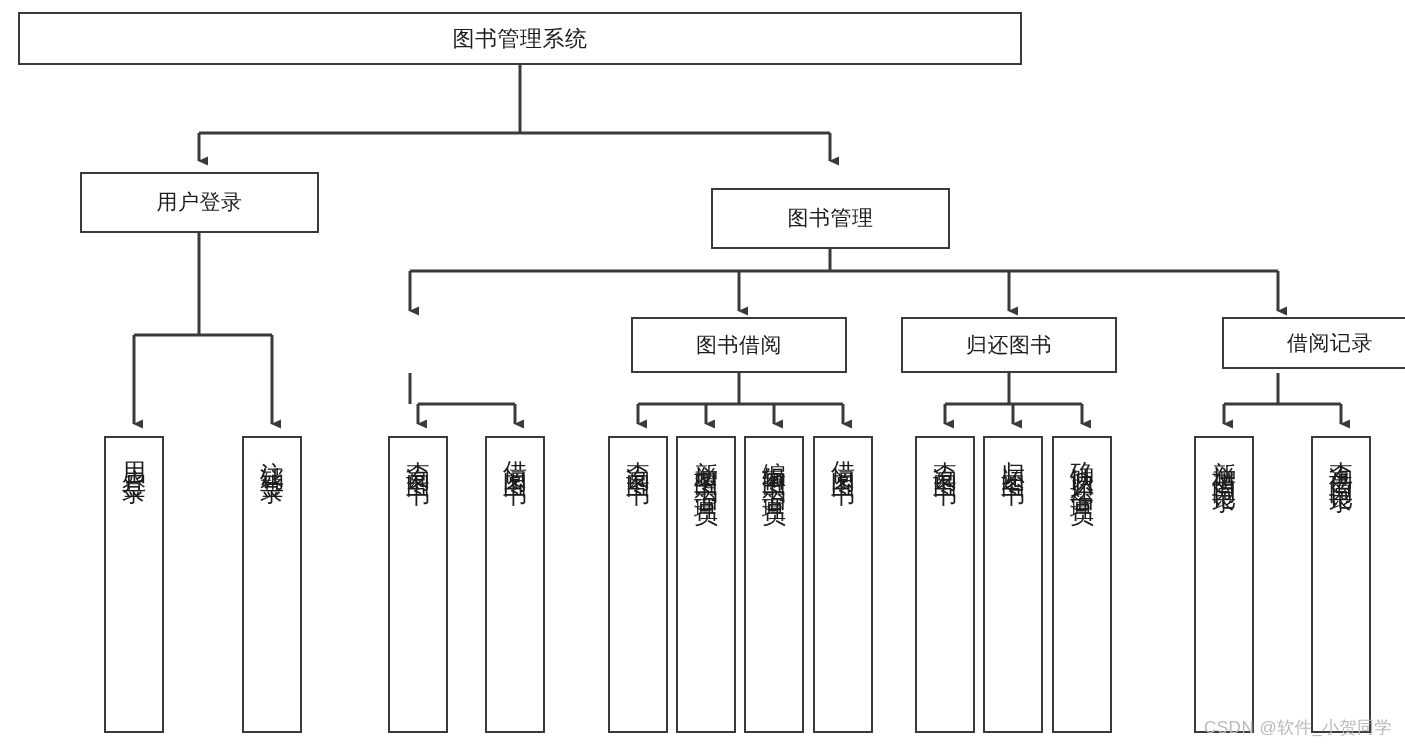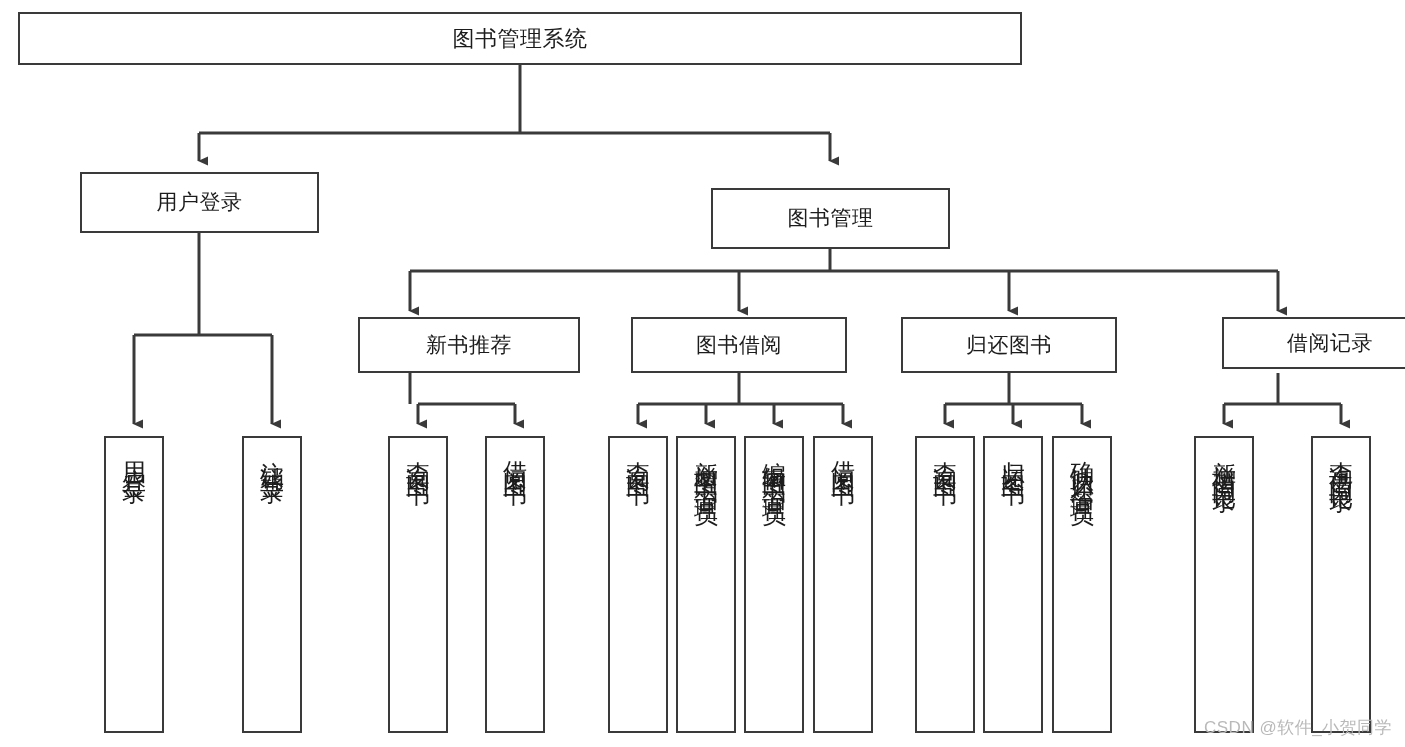--- a/index.html
+++ b/index.html
@@ -116,23 +116,20 @@
     <span class="lbl">图书管理系统</span>
   </div>
 
   <div class="node h lvl2" style="left:80px;top:172px;width:239px;height:61px;">
     <span class="lbl">用户登录</span>
   </div>
   <div class="node h lvl2" style="left:711px;top:172px;width:239px;height:61px;margin-top:16px;">
     <span class="lbl">图书管理</span>
   </div>
 
-  <div class="node h lvl2" style="left:358px;top:317px;width:222px;height:56px;">
-    <span class="lbl">新书推荐</span>
-  </div>
   <div class="node h lvl2" style="left:631px;top:317px;width:216px;height:56px;">
     <span class="lbl">图书借阅</span>
   </div>
   <div class="node h lvl2" style="left:901px;top:317px;width:216px;height:56px;">
     <span class="lbl">归还图书</span>
   </div>
   <div class="node h lvl2" style="left:1222px;top:317px;width:216px;height:52px;">
     <span class="lbl">借阅记录</span>
   </div>
 

